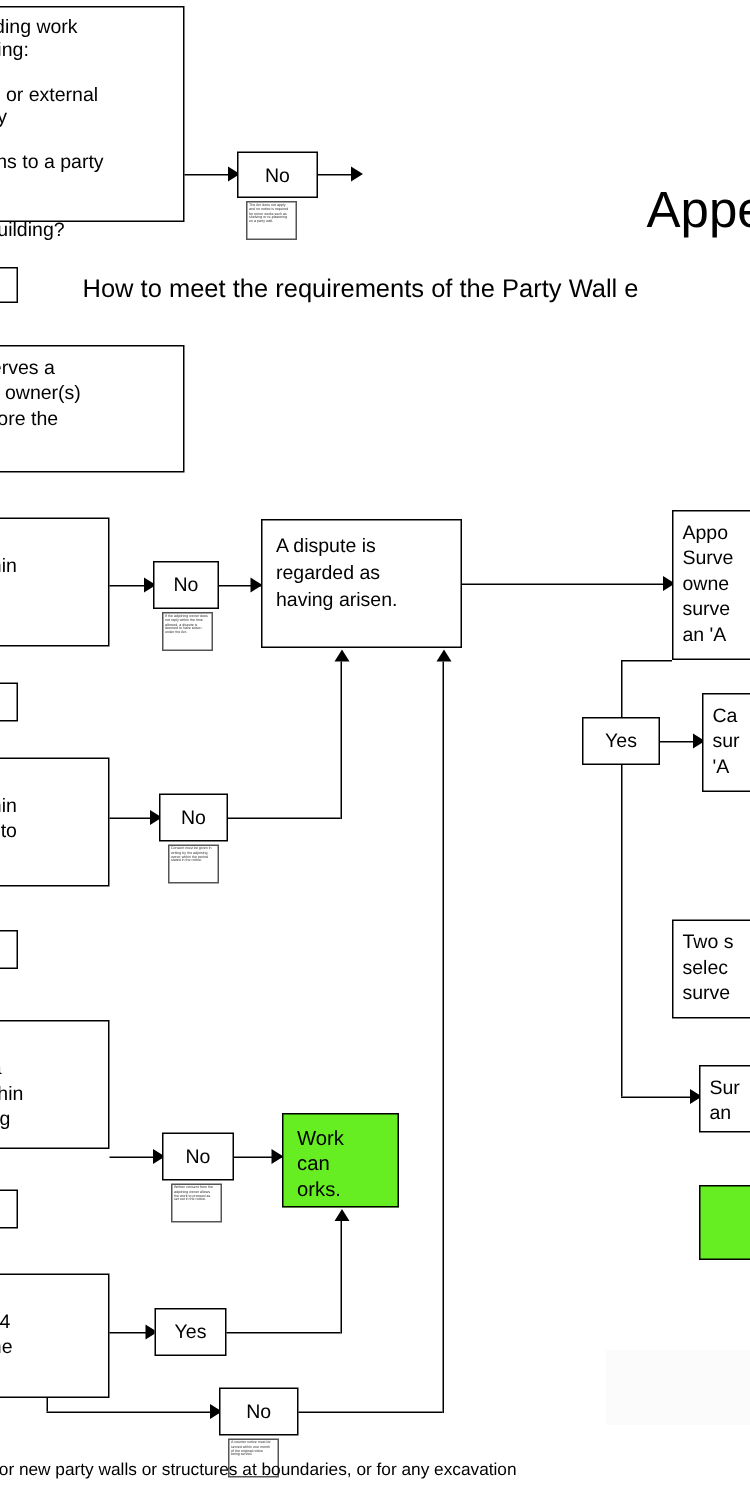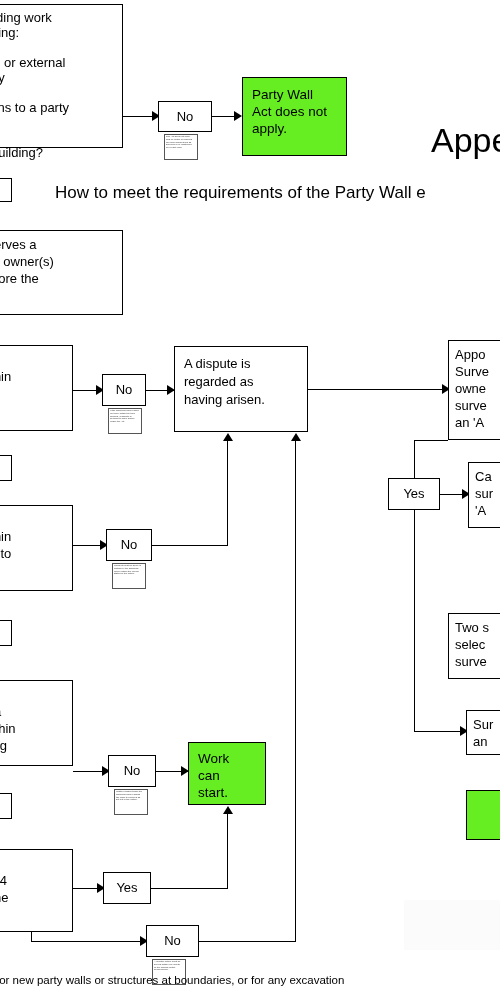--- a/index.html
+++ b/index.html
@@ -126,23 +126,20 @@
   <div class="box center" style="left:158px; top:101px; width:54px; height:31px;">No</div>
   <div class="note" style="left:164px; top:134px;">The Act does not apply
 and no notice is required
 for minor works such as
 shelving or re-plastering
 on a party wall.</div>
 
   <div class="line h" style="left:212px; top:116px; width:28px;"></div>
   <div class="arrow-r" style="left:234px; top:111px;"></div>
 
-  <div class="box green" style="left:242px; top:77px; width:105px; height:79px; font-size:13.5px; line-height:17px; padding:8px 9px;">Party Wall
-Act does not
-apply.</div>
 
   <div class="title" style="left:431px; top:120px;">Appe</div>
 
   <div class="bullet-box" style="left:-12px; top:178px; width:24px; height:24px;"></div>
   <div class="subtitle" style="left:55px; top:182px;">How to meet the requirements of the Party Wall e</div>
 
   <div class="box" style="left:-42px; top:230px; width:165px; height:85px; font-size:13px; line-height:17px;">ner serves a
 oining owner(s)
 s* before the</div>
 
@@ -204,21 +201,21 @@
   <div class="note" style="left:114px; top:789px;">Written consent from the
 adjoining owner allows
 the work to proceed as
 set out in the notice.</div>
 
   <div class="line h" style="left:156px; top:771px; width:32px;"></div>
   <div class="arrow-r" style="left:181px; top:766px;"></div>
 
   <div class="box green" style="left:188px; top:742px; width:78px; height:63px; font-size:13.5px; line-height:17px; padding:7px 9px;">Work
 can
-start.</div>
+orks.</div>
 
   <div class="box" style="left:-42px; top:849px; width:115px; height:83px; font-size:13px; line-height:17px;">ing
 ithin 14
 g to the
 ?</div>
   <div class="bullet-box" style="left:-14px; top:793px; width:26px; height:26px;"></div>
 
   <div class="line h" style="left:73px; top:888px; width:30px;"></div>
   <div class="arrow-r" style="left:97px; top:883px;"></div>
 

